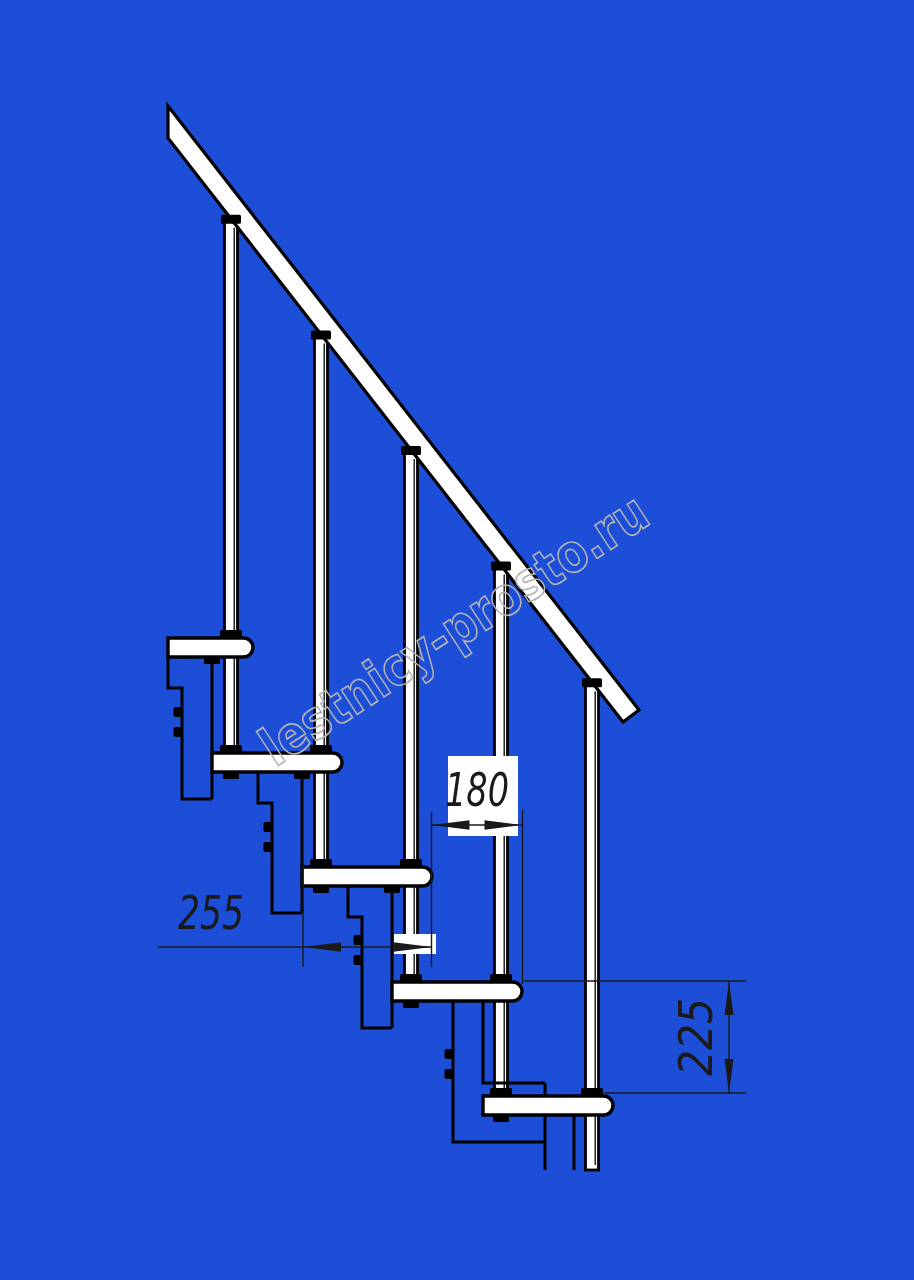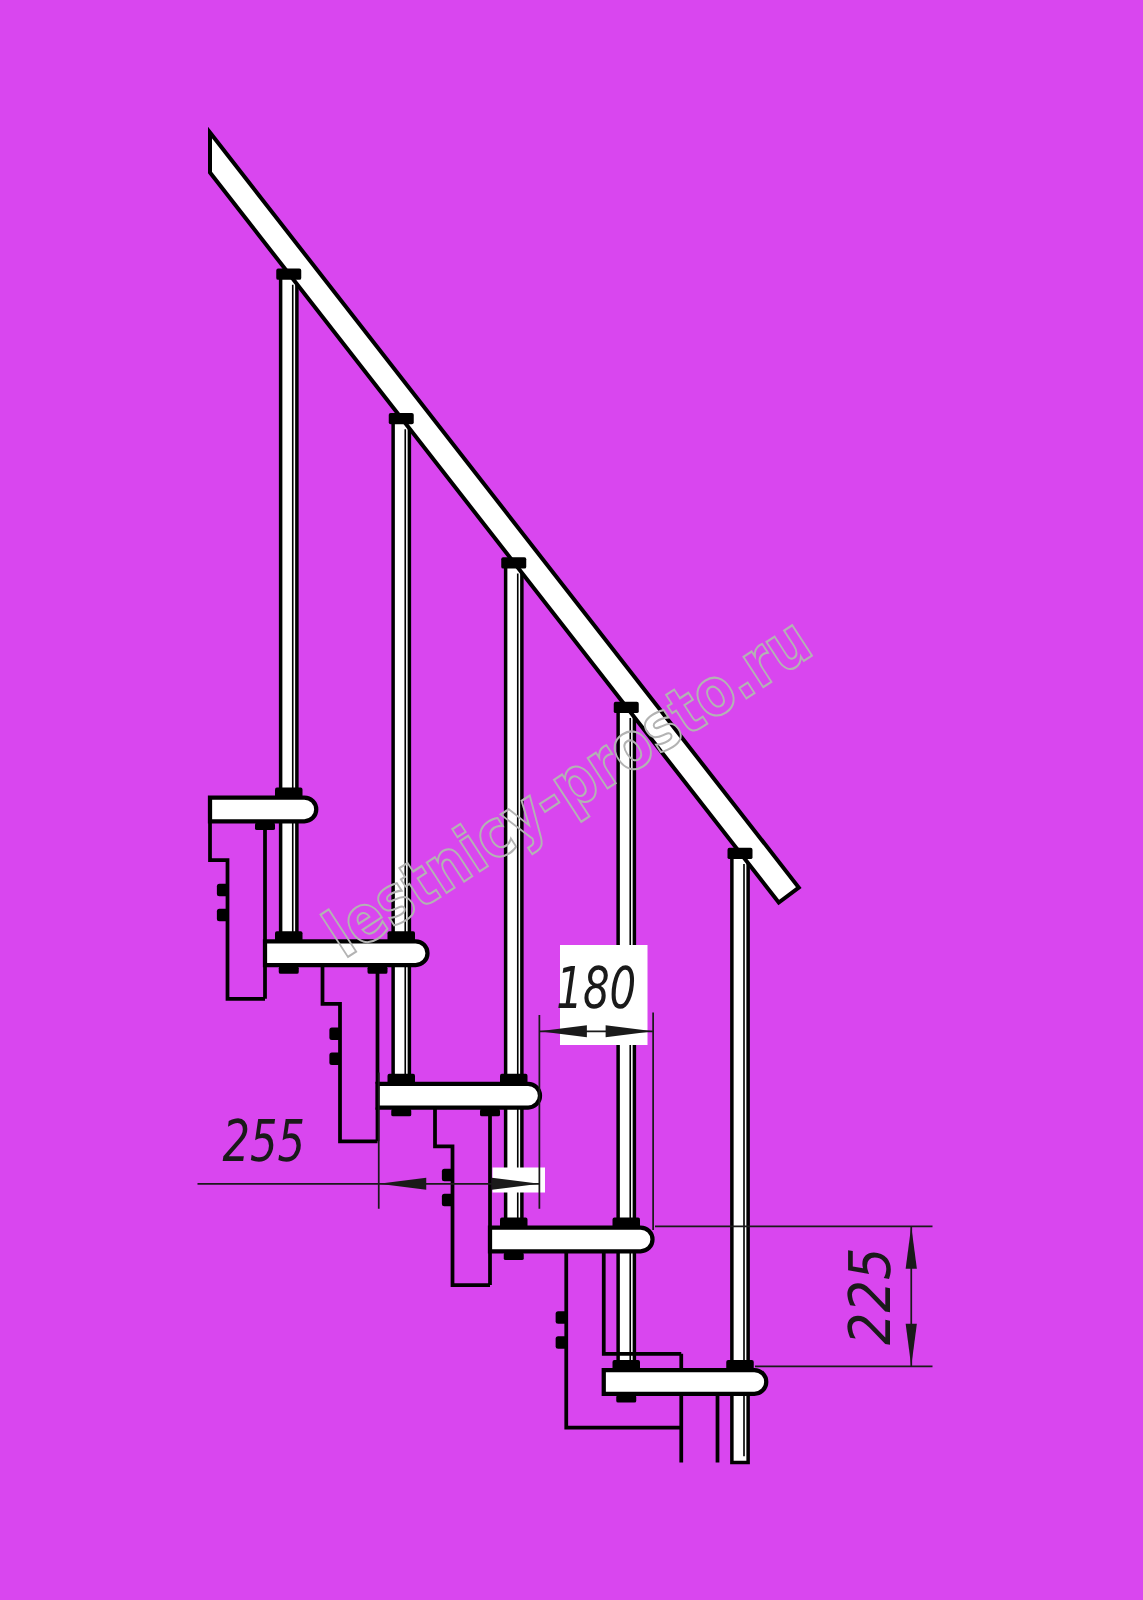--- a/index.html
+++ b/index.html
@@ -1,16 +1,16 @@
 <!DOCTYPE html>
 <html><head>
 <meta charset="utf-8">
 <style>
   html,body{margin:0;padding:0;background:#ffffff;}
-  .canvas{position:relative;width:914px;height:1280px;background:#d946ef;overflow:hidden;
+  .canvas{position:relative;width:914px;height:1280px;background:#1d4ed8;overflow:hidden;
           font-family:"DejaVu Sans", sans-serif;}
   svg{display:block;}
   .dim-text{font-family:"DejaVu Sans", sans-serif;font-style:italic;font-size:46px;fill:#1a1a1a;}
   .wm-text{font-family:"DejaVu Sans", sans-serif;font-weight:bold;font-size:53px;
            fill:none;stroke:#b3b3b3;stroke-width:1.7px;}
 </style>
 </head>
 <body>
 
 <div class="canvas">

